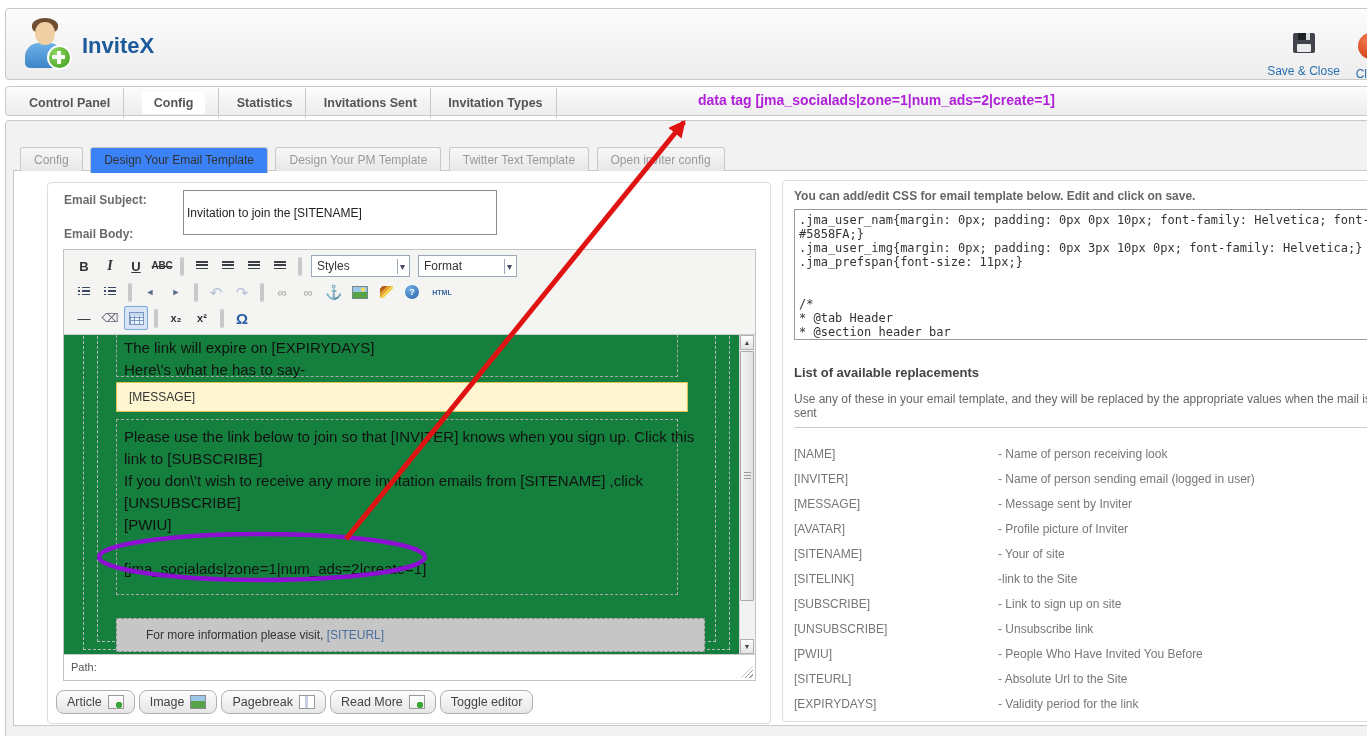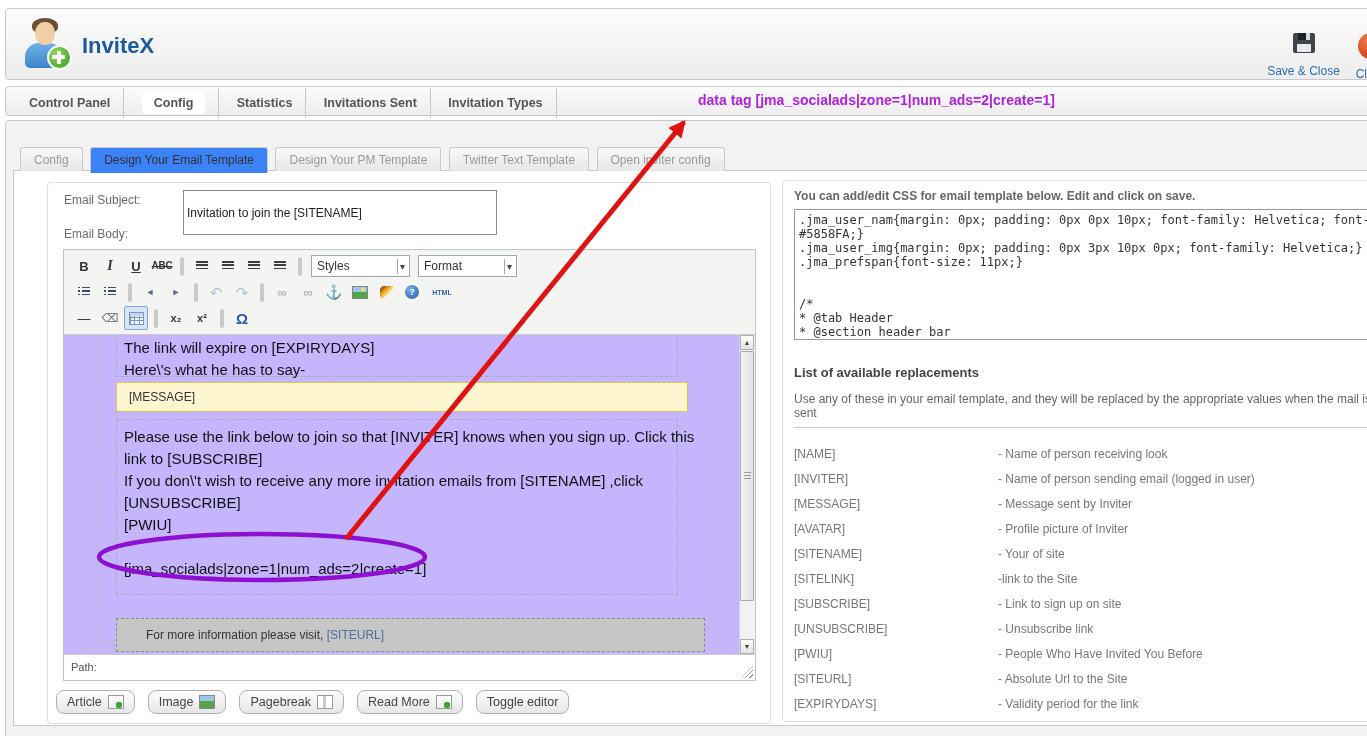--- a/index.html
+++ b/index.html
@@ -39,21 +39,21 @@
   #main{left:5px;top:120px;width:1372px;height:618px;background:#f2f2f2;}
   #subtabs{position:absolute;left:14px;top:25px;height:25px;white-space:nowrap;z-index:3;}
   .stab{display:inline-block;padding:5px 13px 4px;font-size:12px;color:#999;cursor:pointer;
     background:linear-gradient(#f8f8f8,#e7e7e7);border:1px solid #c8c8c8;border-bottom:none;
     border-radius:3px 3px 0 0;margin-right:3px;position:relative;top:1px;}
   .stab[data-active="true"]{background:#3b82f6;color:#333;padding-bottom:6px;top:1px;z-index:4;}
   #tab-panel{position:absolute;left:7px;top:49px;width:1364px;height:554px;background:#fff;
     border:1px solid #c8c8c8;border-right:none;}
   
   #left-fs{position:absolute;left:33px;top:11px;width:722px;height:540px;border:1px solid #ddd;border-radius:4px;}
-  .flabel{position:absolute;font-size:12px;font-weight:normal;color:#6b6b6b;}
+  .flabel{position:absolute;font-size:12px;font-weight:bold;color:#6b6b6b;}
   #subj-label{left:16px;top:10px;}
   #body-label{left:16px;top:44px;}
   #subj-input{position:absolute;left:135px;top:7px;width:306px;height:15px;border:1px solid #8a8a8a;
     font-size:12px;font-family:"Liberation Sans",sans-serif;color:#222;padding:14px 3px;}
   
   #editor{position:absolute;left:15px;top:66px;width:691px;border:1px solid #c3c3c3;background:#fff;}
   #tb{background:#f4f4f2;border-bottom:1px solid #ccc;padding:3px 0 3px 7px;}
   .tbrow{height:26px;display:flex;align-items:center;}
   .tbtn{display:inline-flex;align-items:center;justify-content:center;width:22px;height:22px;margin:0 1px;
     border:1px solid transparent;border-radius:2px;font-size:12px;color:#333;cursor:pointer;flex:none;}
@@ -88,21 +88,21 @@
   .tbtn[data-name="html-icon"] .glyph{font-size:7px;font-weight:bold;color:#34629e;}
   .tbtn[data-name="hr-icon"]{font-size:13px;color:#222;}
   .tbtn[data-name="remove-format-icon"]{color:#667;font-size:12px;}
   .tbtn[data-name="table-icon"] .glyph{width:13px;height:11px;border:1px solid #7a96c2;
     background:linear-gradient(#c7d8ee,#c7d8ee) 0 0/13px 3px no-repeat,
       repeating-linear-gradient(to right,#7a96c2 0 1px,transparent 1px 4.3px),
       repeating-linear-gradient(to bottom,#7a96c2 0 1px,transparent 1px 3.6px),#eef4fb;}
   .tbtn[data-name="subscript-icon"],.tbtn[data-name="superscript-icon"]{font-size:11px;font-weight:bold;}
   .tbtn[data-name="omega-icon"]{color:#2a5fa5;font-size:15px;font-weight:bold;}
   
-  #econtent{position:relative;height:319px;overflow:hidden;background:#c4b5fd;
+  #econtent{position:relative;height:319px;overflow:hidden;background:#15803d;
     font-size:15px;color:#111;}
   .dashedbox{position:absolute;border:1px dashed #bbb;}
   #dash-outer{left:19px;top:-14px;width:645px;height:327px;}
   #dash-inner{left:33px;top:-14px;width:617px;height:319px;}
   #blockA{left:52px;top:-10px;width:562px;height:52px;border:1px dashed #aaa;padding:11px 0 0 7px;box-sizing:border-box;}
   .eline{line-height:22px;min-height:22px;white-space:nowrap;}
   #msgbox{position:absolute;left:52px;top:47px;width:558px;height:28px;border:1px solid #d8c44e;
     font-size:12px;line-height:28px;padding-left:12px;color:#333;}
   #blockB{left:52px;top:84px;width:562px;height:176px;border:1px dashed #aaa;padding:6px 0 0 7px;box-sizing:border-box;}
   #efooter{position:absolute;left:52px;top:283px;width:558px;height:32px;background:#c6c6c6;
@@ -116,21 +116,21 @@
   #sb-thumb{position:absolute;left:0;top:16px;width:14px;height:250px;background:linear-gradient(to right,#f4f4f4,#e2e2e2);
     border:1px solid #aaa;border-radius:1px;box-sizing:border-box;}
   #sb-thumb::after{content:"";position:absolute;left:3px;top:calc(50% - 4px);width:7px;height:8px;
     background:repeating-linear-gradient(to bottom,#999 0 1px,transparent 1px 3px);}
   
   #pathbar{position:relative;height:25px;border-top:1px solid #ccc;font-size:11px;color:#555;line-height:25px;padding-left:7px;background:#fff;}
   #grip{position:absolute;right:2px;bottom:2px;width:12px;height:12px;
     background:repeating-linear-gradient(135deg,transparent 0 2px,#999 2px 3px);
     clip-path:polygon(100% 0,100% 100%,0 100%);cursor:nwse-resize;}
   
-  #insert-row{position:absolute;left:8px;top:507px;display:flex;gap:13px;justify-content:space-between;}
+  #insert-row{position:absolute;left:8px;top:507px;display:flex;gap:4px;justify-content:space-between;}
   .ibtn{display:inline-flex;align-items:center;gap:6px;padding:4px 10px;border:1px solid #b0b0b0;border-radius:8px;
     background:linear-gradient(#fdfdfd,#e6e6e6);font-size:12.5px;color:#444;cursor:pointer;white-space:nowrap;}
   .ibtn .ico{display:none;width:14px;height:12px;}
   .ibtn .ico[data-name="article-icon"],.ibtn .ico[data-name="readmore-icon"]{display:inline-block;border:1px solid #9a9a9a;
     background:radial-gradient(circle at 10px 9px,#3aa635 0 3px,transparent 3.5px),linear-gradient(#fff,#eee);}
   .ibtn .ico[data-name="image-btn-icon"]{display:inline-block;border:1px solid #889;
     background:linear-gradient(to bottom,#9cc7e8 0 45%,#56a446 45%);}
   .ibtn .ico[data-name="pagebreak-icon"]{display:inline-block;border:1px solid #9a9a9a;
     background:linear-gradient(to right,#fff 0 5px,#c5cede 5px 8px,#fff 8px);}
   

